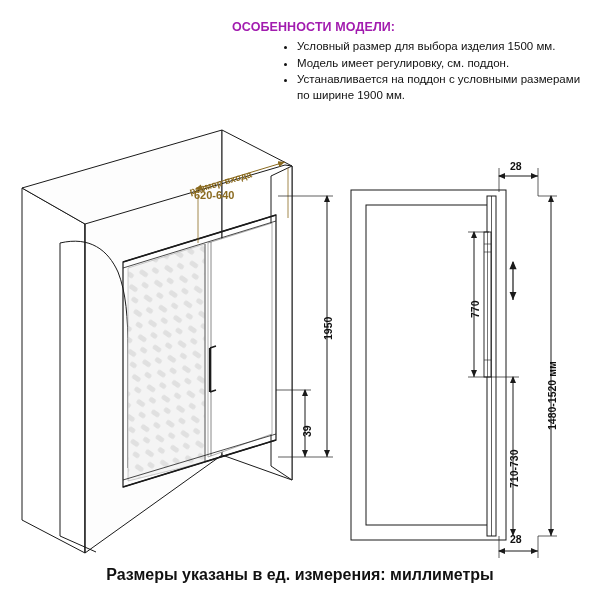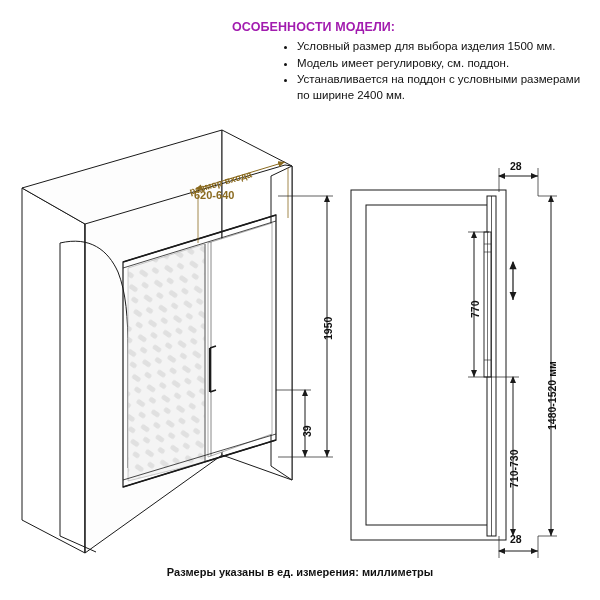--- a/index.html
+++ b/index.html
@@ -24,21 +24,21 @@
   .features ul{
     margin:0;padding-left:17px;list-style:disc;
   }
   .features li{
     font-size:11.5px;line-height:15.5px;margin-bottom:1px;color:#111;margin-left:48px;
   }
 
   
   .footer{
     position:absolute;left:0;top:566px;width:600px;text-align:center;
-    font-size:11px;font-weight:bold;color:#111;
+    font-size:16px;font-weight:bold;color:#111;
   }
 
   
   .svg-layer{position:absolute;left:0;top:0;}
 
   .dim-label{
     position:absolute;font-size:10.5px;font-weight:bold;color:#111;
     white-space:nowrap;
   }
   .dim-label.rot{
@@ -54,21 +54,21 @@
 </head>
 <body>
 
 <div class="page">
 
   <div class="features">
     <div class="features-title">ОСОБЕННОСТИ МОДЕЛИ:</div>
     <ul>
       <li>Условный размер для выбора изделия 1500 мм.</li>
       <li>Модель имеет регулировку, см. поддон.</li>
-      <li>Устанавливается на поддон с условными размерами по ширине 2400 мм.</li>
+      <li>Устанавливается на поддон с условными размерами по ширине 1900 мм.</li>
     </ul>
   </div>
 
   <svg class="svg-layer" width="600" height="600">
     <defs>
       <marker id="arrA" markerWidth="8" markerHeight="8" refX="7" refY="3" orient="auto">
         <path d="M0,0 L7,3 L0,6 z" fill="#1a1a1a"></path>
       </marker>
       <marker id="arrB" markerWidth="8" markerHeight="8" refX="1" refY="3" orient="auto">
         <path d="M7,0 L0,3 L7,6 z" fill="#1a1a1a"></path>

